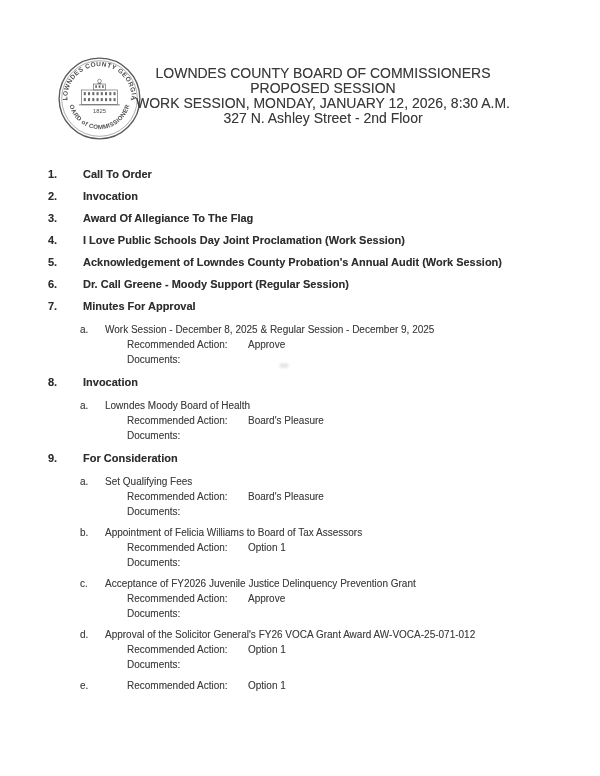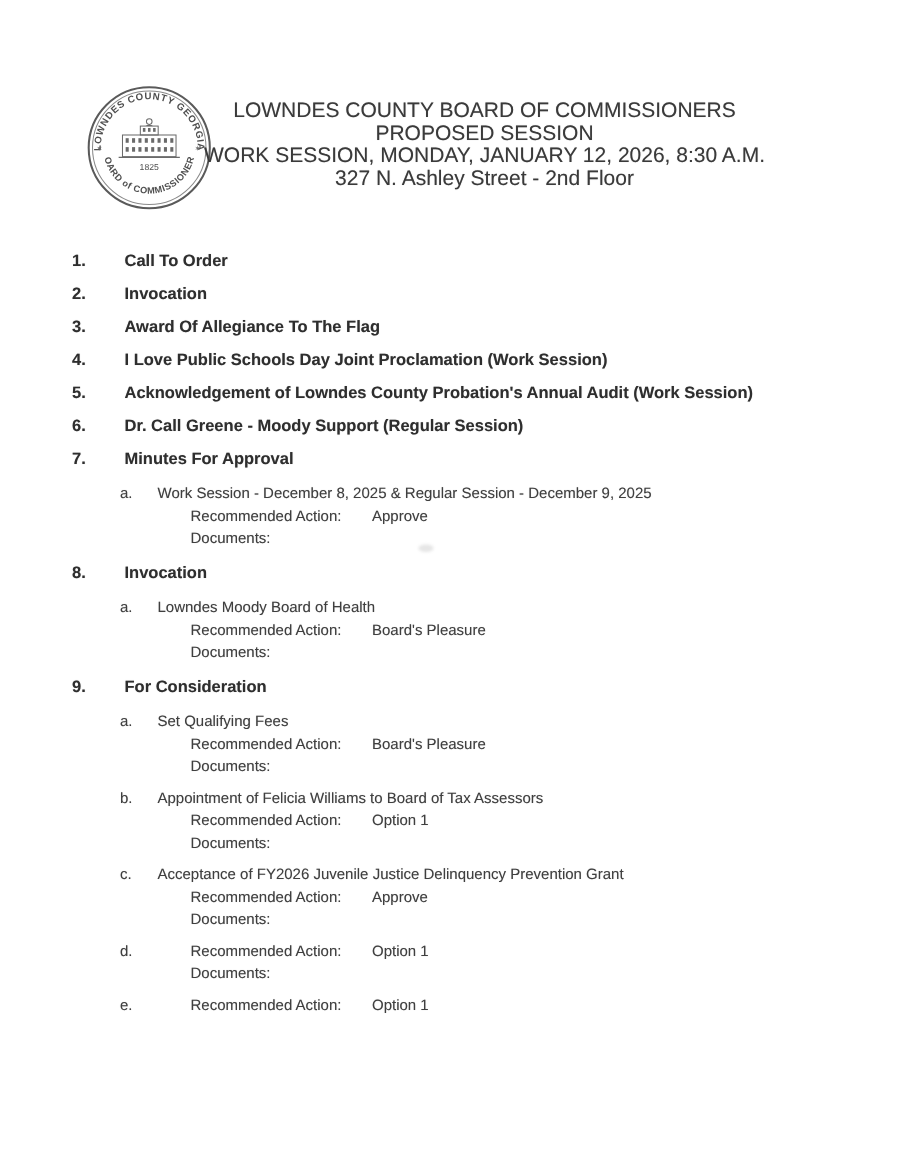--- a/index.html
+++ b/index.html
@@ -253,20 +253,21 @@
             <div class="ra-line">
               <span class="ra-label">Recommended Action:</span>
               <span class="ra-value">Approve</span>
             </div>
             <div class="doc-line">Documents:</div>
           </div>
         </div>
         <div class="sub">
           <span class="letter">d.</span>
           <div class="sub-body">
+            <div class="sub-title">Approval of the Solicitor General's FY26 VOCA Grant Award AW-VOCA-25-071-012</div>
             <div class="ra-line">
               <span class="ra-label">Recommended Action:</span>
               <span class="ra-value">Option 1</span>
             </div>
             <div class="doc-line">Documents:</div>
           </div>
         </div>
         <div class="sub">
           <span class="letter">e.</span>
           <div class="sub-body">

